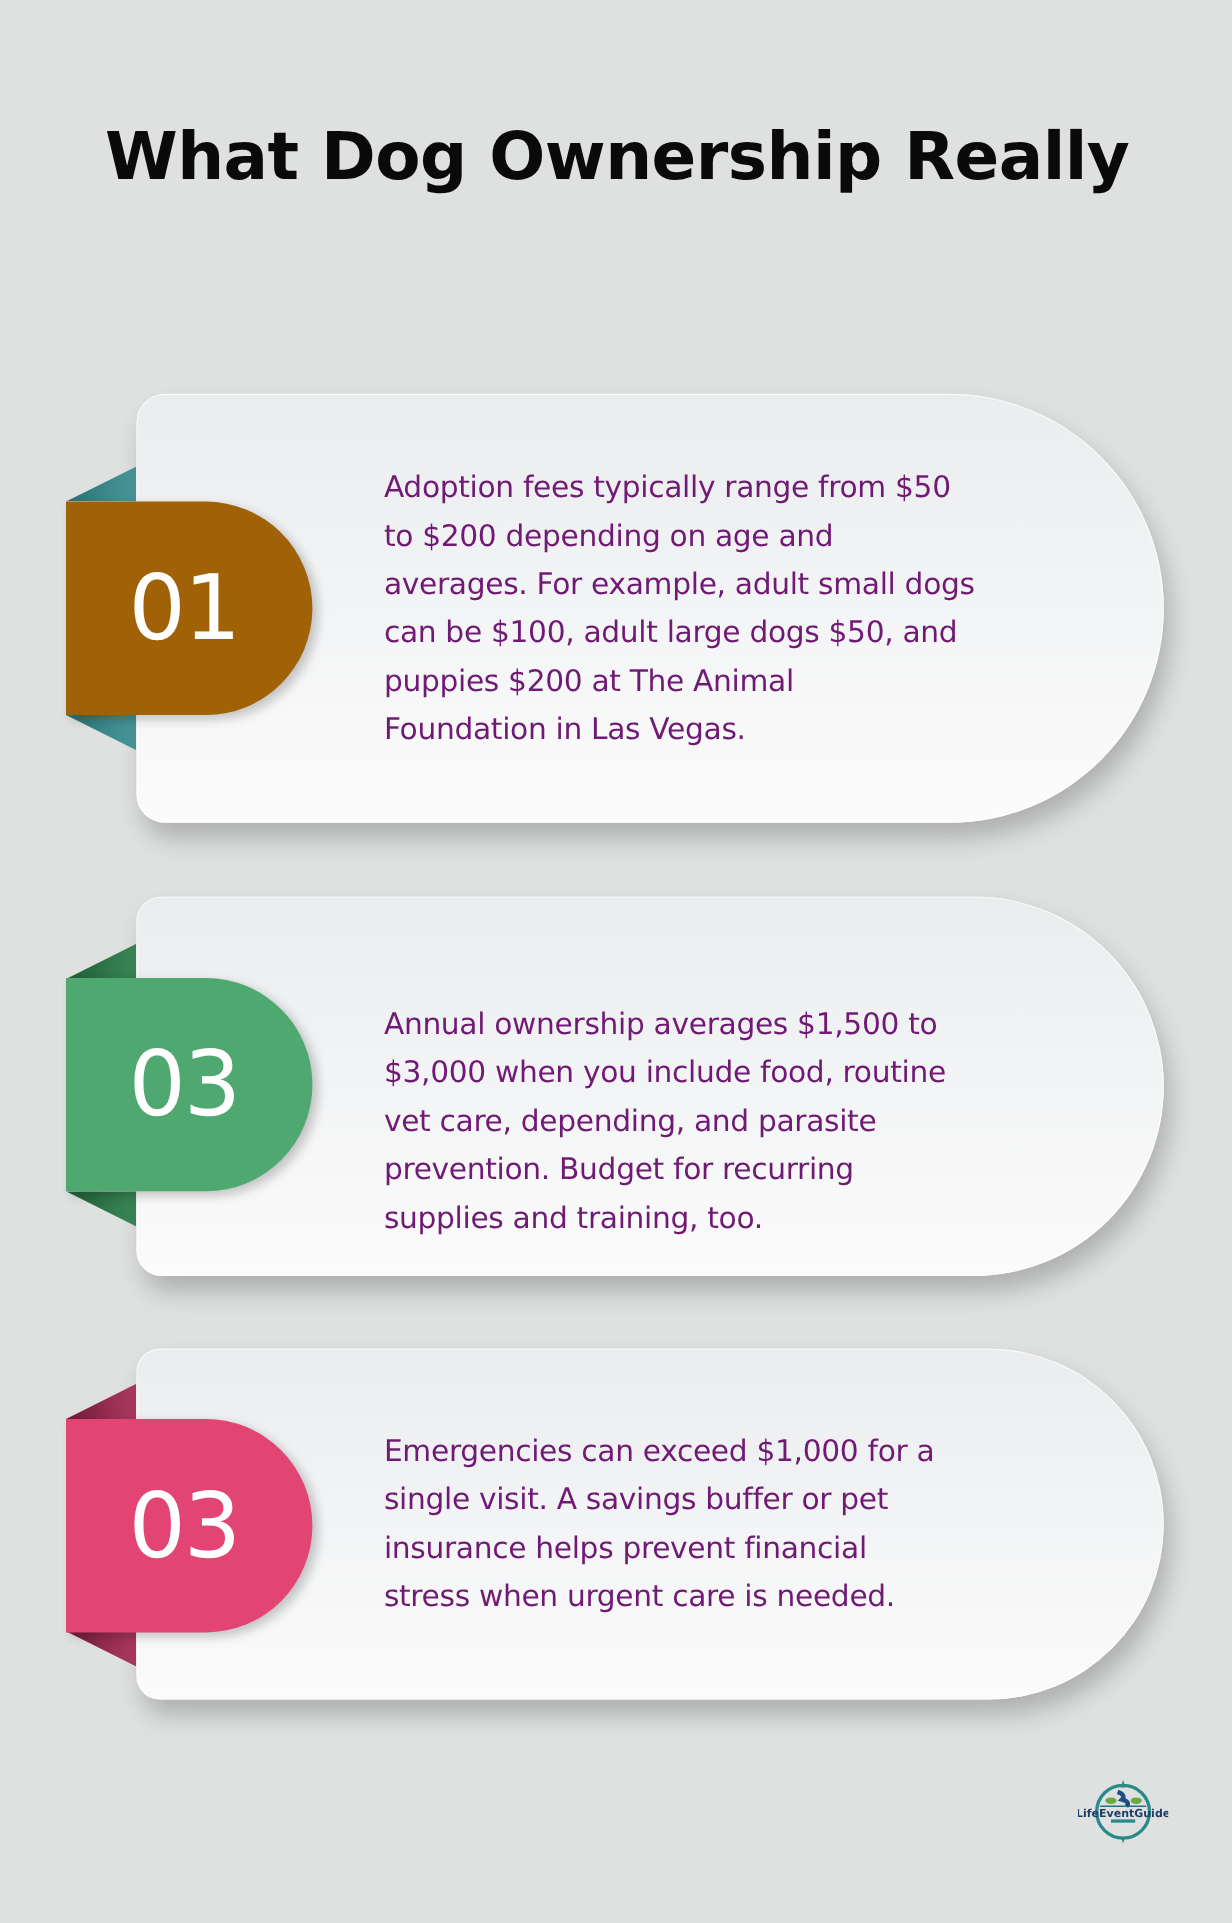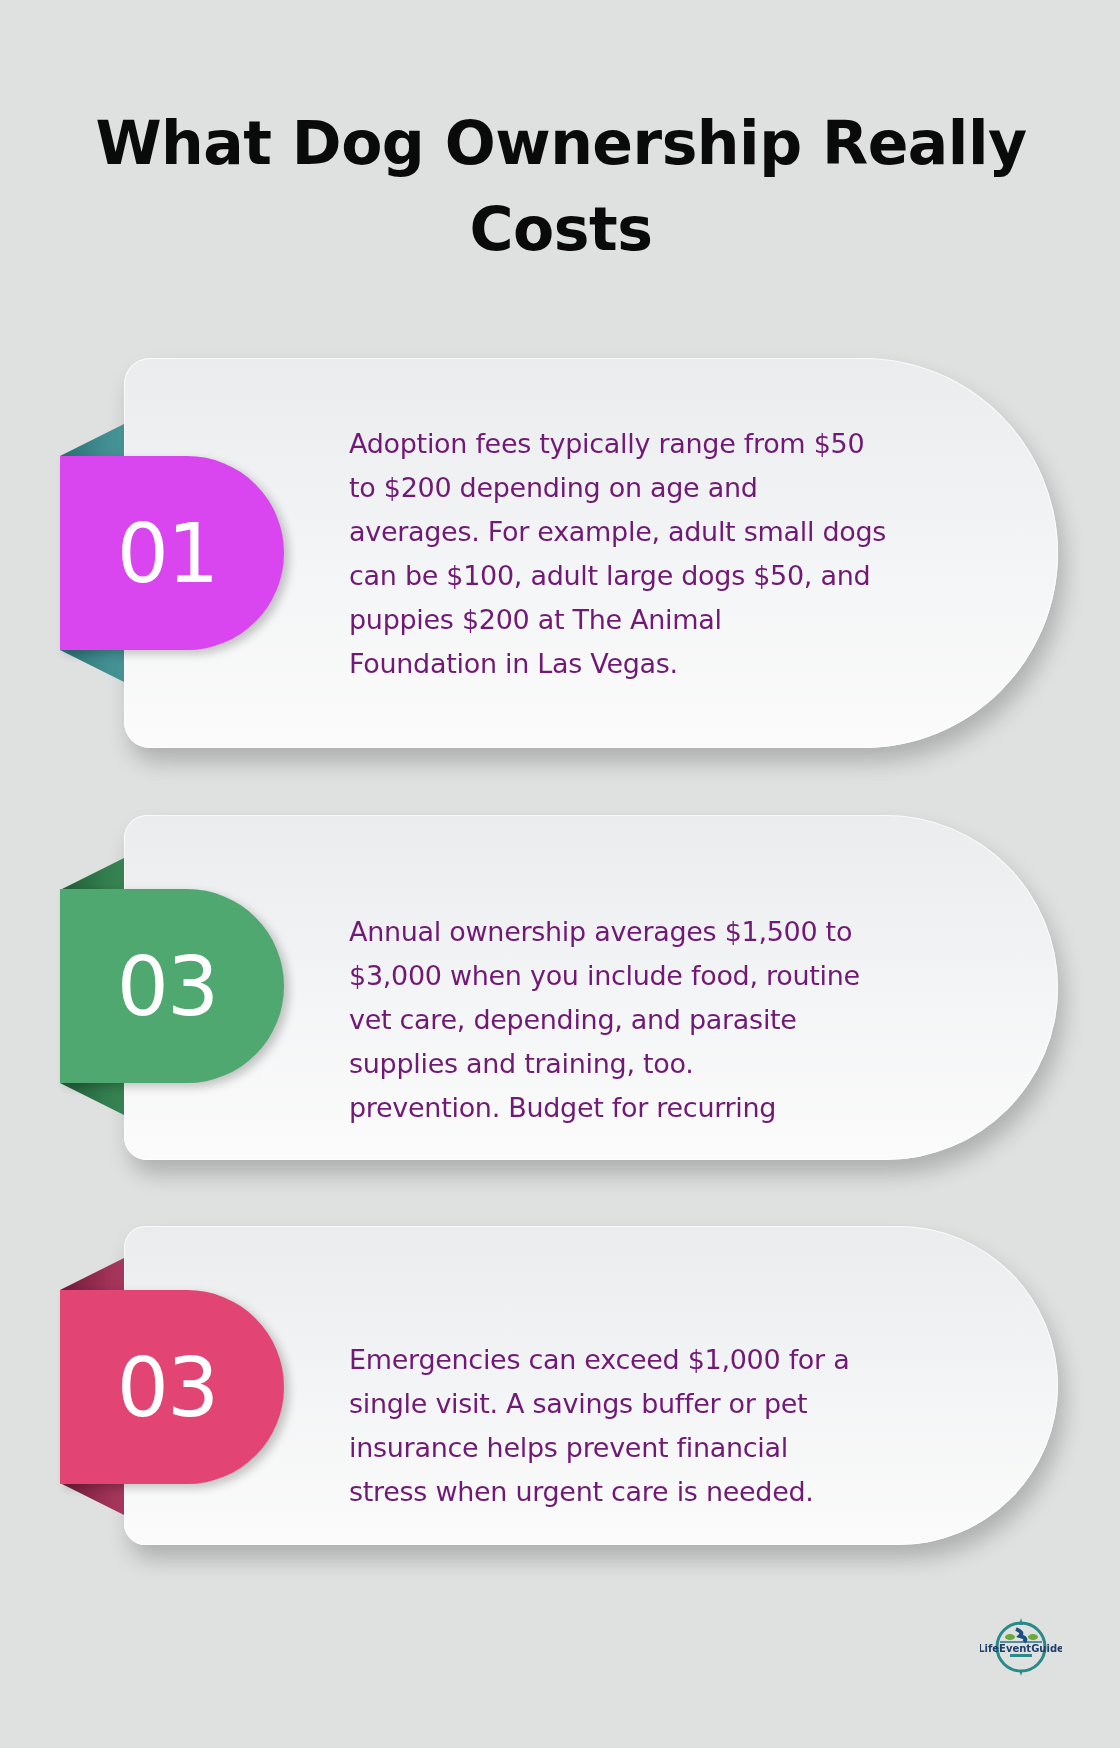--- a/index.html
+++ b/index.html
@@ -37,28 +37,27 @@
     font-family:"DejaVu Sans",sans-serif; font-size:27px; line-height:44px; color:#701a75;
     letter-spacing:-0.3px;
   }
   .logo { position:absolute; left:980px; top:1616px; width:82px; height:64px; }
 </style>
 </head>
 <body>
 
 <div class="title">
   <span>What Dog Ownership Really</span>
-  <span>Costs</span>
 </div>
 
 <div>
   <div class="fold fold-top" style="top:424px;height:32px;background:linear-gradient(90deg,#2a6f73,#4a9a9d);"></div>
   <div class="fold fold-bottom" style="top:650px;height:32px;background:linear-gradient(90deg,#2a6f73,#4a9a9d);"></div>
   <div class="card" style="top:358px;height:390px;"></div>
-  <div class="badge" style="top:456px;background:#d946ef;">
+  <div class="badge" style="top:456px;background:#a16207;">
     <span class="badge-num">01</span>
   </div>
   <div class="desc" style="top:422px;">
     <div>Adoption fees typically range from $50</div>
     <div>to $200 depending on age and</div>
     <div>averages. For example, adult small dogs</div>
     <div>can be $100, adult large dogs $50, and</div>
     <div>puppies $200 at The Animal</div>
     <div>Foundation in Las Vegas.</div>
   </div>
@@ -68,33 +67,33 @@
   <div class="fold fold-top" style="top:858px;height:32px;background:linear-gradient(90deg,#1f5c37,#3a8a57);"></div>
   <div class="fold fold-bottom" style="top:1083px;height:32px;background:linear-gradient(90deg,#1f5c37,#3a8a57);"></div>
   <div class="card" style="top:815px;height:345px;"></div>
   <div class="badge" style="top:889px;background:#4ea86f;">
     <span class="badge-num">03</span>
   </div>
   <div class="desc" style="top:878px;margin-top:32px;">
     <div>Annual ownership averages $1,500 to</div>
     <div>$3,000 when you include food, routine</div>
     <div>vet care, depending, and parasite</div>
+    <div>prevention. Budget for recurring</div>
     <div>supplies and training, too.</div>
-    <div>prevention. Budget for recurring</div>
   </div>
 </div>
 
 <div>
   <div class="fold fold-top" style="top:1258px;height:32px;background:linear-gradient(90deg,#6e1a37,#b03a62);"></div>
   <div class="fold fold-bottom" style="top:1483px;height:32px;background:linear-gradient(90deg,#6e1a37,#b03a62);"></div>
   <div class="card" style="top:1226px;height:319px;"></div>
   <div class="badge" style="top:1290px;background:#e24573;">
     <span class="badge-num">03</span>
   </div>
-  <div class="desc" style="top:1338px;">
+  <div class="desc" style="top:1298px;">
     <div>Emergencies can exceed $1,000 for a</div>
     <div>single visit. A savings buffer or pet</div>
     <div>insurance helps prevent financial</div>
     <div>stress when urgent care is needed.</div>
   </div>
 </div>
 
 <div class="logo">
   <svg width="82" height="64" viewBox="0 0 82 64">
     <circle cx="41" cy="31" r="24" fill="none" stroke="#2a8a8a" stroke-width="3"></circle>

